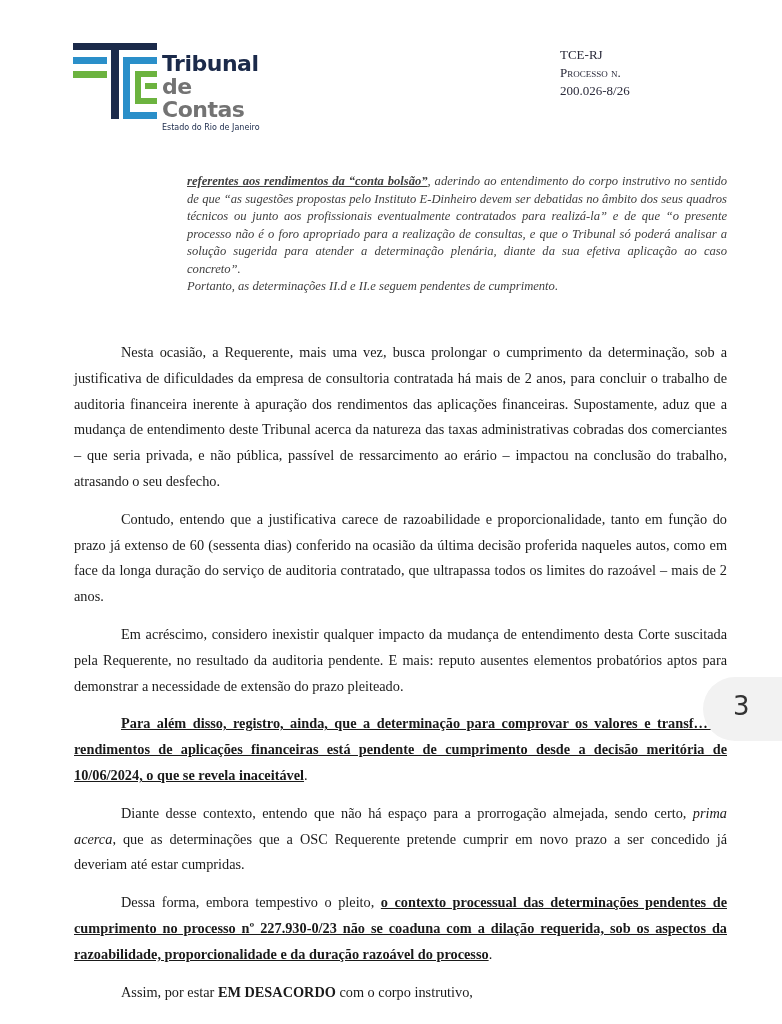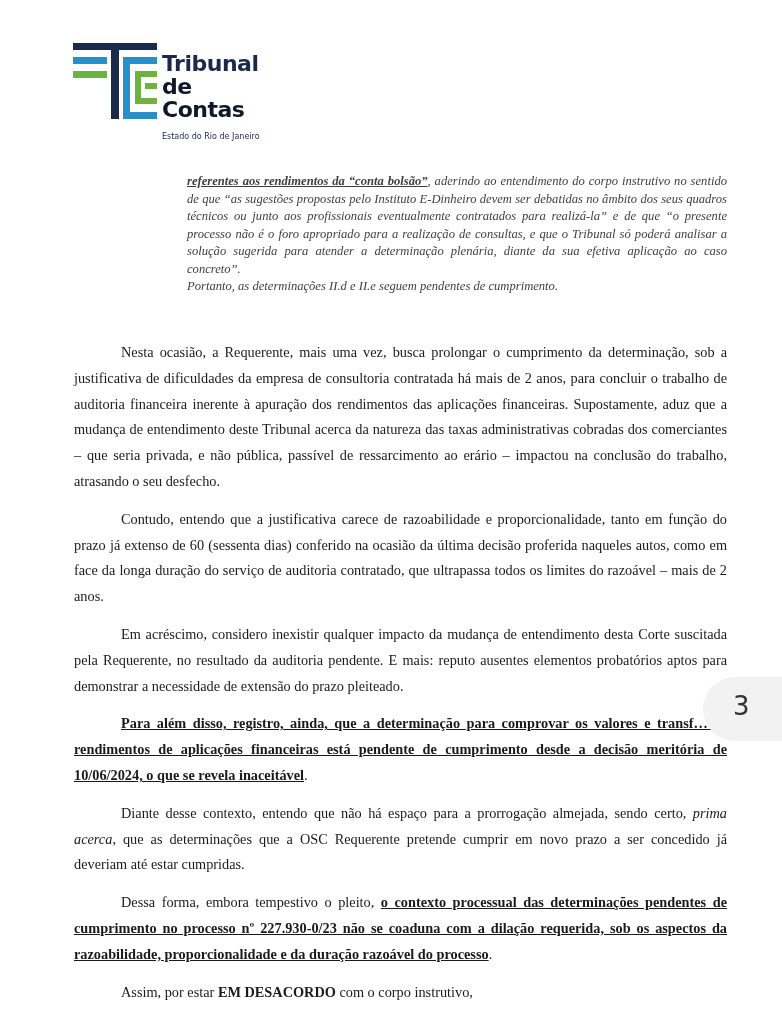--- a/index.html
+++ b/index.html
@@ -3,22 +3,22 @@
   <meta charset="utf-8">
   <style>
     html, body { margin: 0; padding: 0; background: #ffffff; }
     body { width: 782px; height: 1024px; position: relative; overflow: hidden; font-family: "DejaVu Serif", serif; color: #1a1a1a; }
 
     .header { position: absolute; left: 0; top: 0; width: 644px; height: 130px; }
     .logo { position: absolute; left: 73px; top: 43px; width: 190px; height: 76px; }
     .logo-mark { position: absolute; left: 0; top: 0; width: 84px; height: 76px; }
     .logo-text { position: absolute; left: 89px; top: 10px; }
     .logo-line1 { font-family: "DejaVu Sans", sans-serif; font-weight: bold; font-size: 22px; color: #1b2a4a; line-height: 22px; letter-spacing: -0.5px; }
-    .logo-line2 { font-family: "DejaVu Sans", sans-serif; font-weight: bold; font-size: 22px; color: #0f172a; line-height: 23px; letter-spacing: -0.5px; }
-    .logo-line3 { font-family: "DejaVu Sans", sans-serif; font-size: 8px; color: #1b2a4a; line-height: 10px; margin-top: 11px; }
+    .logo-line2 { font-family: "DejaVu Sans", sans-serif; font-weight: bold; font-size: 22px; color: #737373; line-height: 23px; letter-spacing: -0.5px; }
+    .logo-line3 { font-family: "DejaVu Sans", sans-serif; font-size: 8px; color: #1b2a4a; line-height: 10px; margin-top: 2px; }
 
     .office { position: absolute; left: 290px; top: 60px; width: 240px; text-align: center; font-family: "DejaVu Serif", serif; font-style: italic; font-weight: bold; color: #1f2a5a; font-size: 12.5px; line-height: 17px; }
 
     .process { position: absolute; left: 560px; top: 46px; font-family: "Liberation Serif", serif; font-size: 13px; color: #2a2a3a; line-height: 18px; }
     .process .sc { font-variant: small-caps; }
 
     .quote { position: absolute; left: 187px; top: 173px; width: 540px; font-family: "Liberation Serif", serif; font-style: italic; font-size: 12.6px; line-height: 17.5px; color: #404040; text-align: justify; }
     .quote p { margin: 0; }
     .quote p + p { }
     .ul-bold { font-weight: bold; text-decoration: underline; }
@@ -52,20 +52,24 @@
       <rect x="72" y="40" width="12" height="6" fill="#6cb33f"></rect>
     </svg>
     <div class="logo-text">
       <div class="logo-line1">Tribunal</div>
       <div class="logo-line2">de Contas</div>
       <div class="logo-line3">Estado do Rio de Janeiro</div>
     </div>
   </div>
 
 
+  <div class="process">
+    <div>TCE-RJ</div>
+    <div><span class="sc">Processo n.</span> <span>200.026-8/26</span></div>
+  </div>
 </div>
 
 <div class="quote">
   <p><span class="ul-bold">referentes aos rendimentos da “conta bolsão”</span><span>, aderindo ao entendimento do corpo instrutivo no sentido de que “as sugestões propostas pelo Instituto E-Dinheiro devem ser debatidas no âmbito dos seus quadros técnicos ou junto aos profissionais eventualmente contratados para realizá-la” e de que “o presente processo não é o foro apropriado para a realização de consultas, e que o Tribunal só poderá analisar a solução sugerida para atender a determinação plenária, diante da sua efetiva aplicação ao caso concreto”.</span></p>
   <p>Portanto, as determinações II.d e II.e seguem pendentes de cumprimento.</p>
 </div>
 
 <div class="body">
   <p><span>Nesta ocasião, a Requerente, mais uma vez, </span><span class="u">busca prolongar o cumprimento da determinação</span><span>, sob a justificativa de dificuldades da empresa de consultoria contratada há mais de 2 anos, para concluir o trabalho de auditoria financeira inerente à apuração dos rendimentos das aplicações financeiras. Supostamente, aduz que a mudança de entendimento deste Tribunal acerca da natureza das taxas administrativas cobradas dos comerciantes – que seria privada, e não pública, passível de ressarcimento ao erário – impactou na conclusão do trabalho, atrasando o seu desfecho.</span></p>
   <p>Contudo, entendo que a justificativa carece de razoabilidade e proporcionalidade, tanto em função do prazo já extenso de 60 (sessenta dias) conferido na ocasião da última decisão proferida naqueles autos, como em face da longa duração do serviço de auditoria contratado, que ultrapassa todos os limites do razoável – mais de 2 anos.</p>

